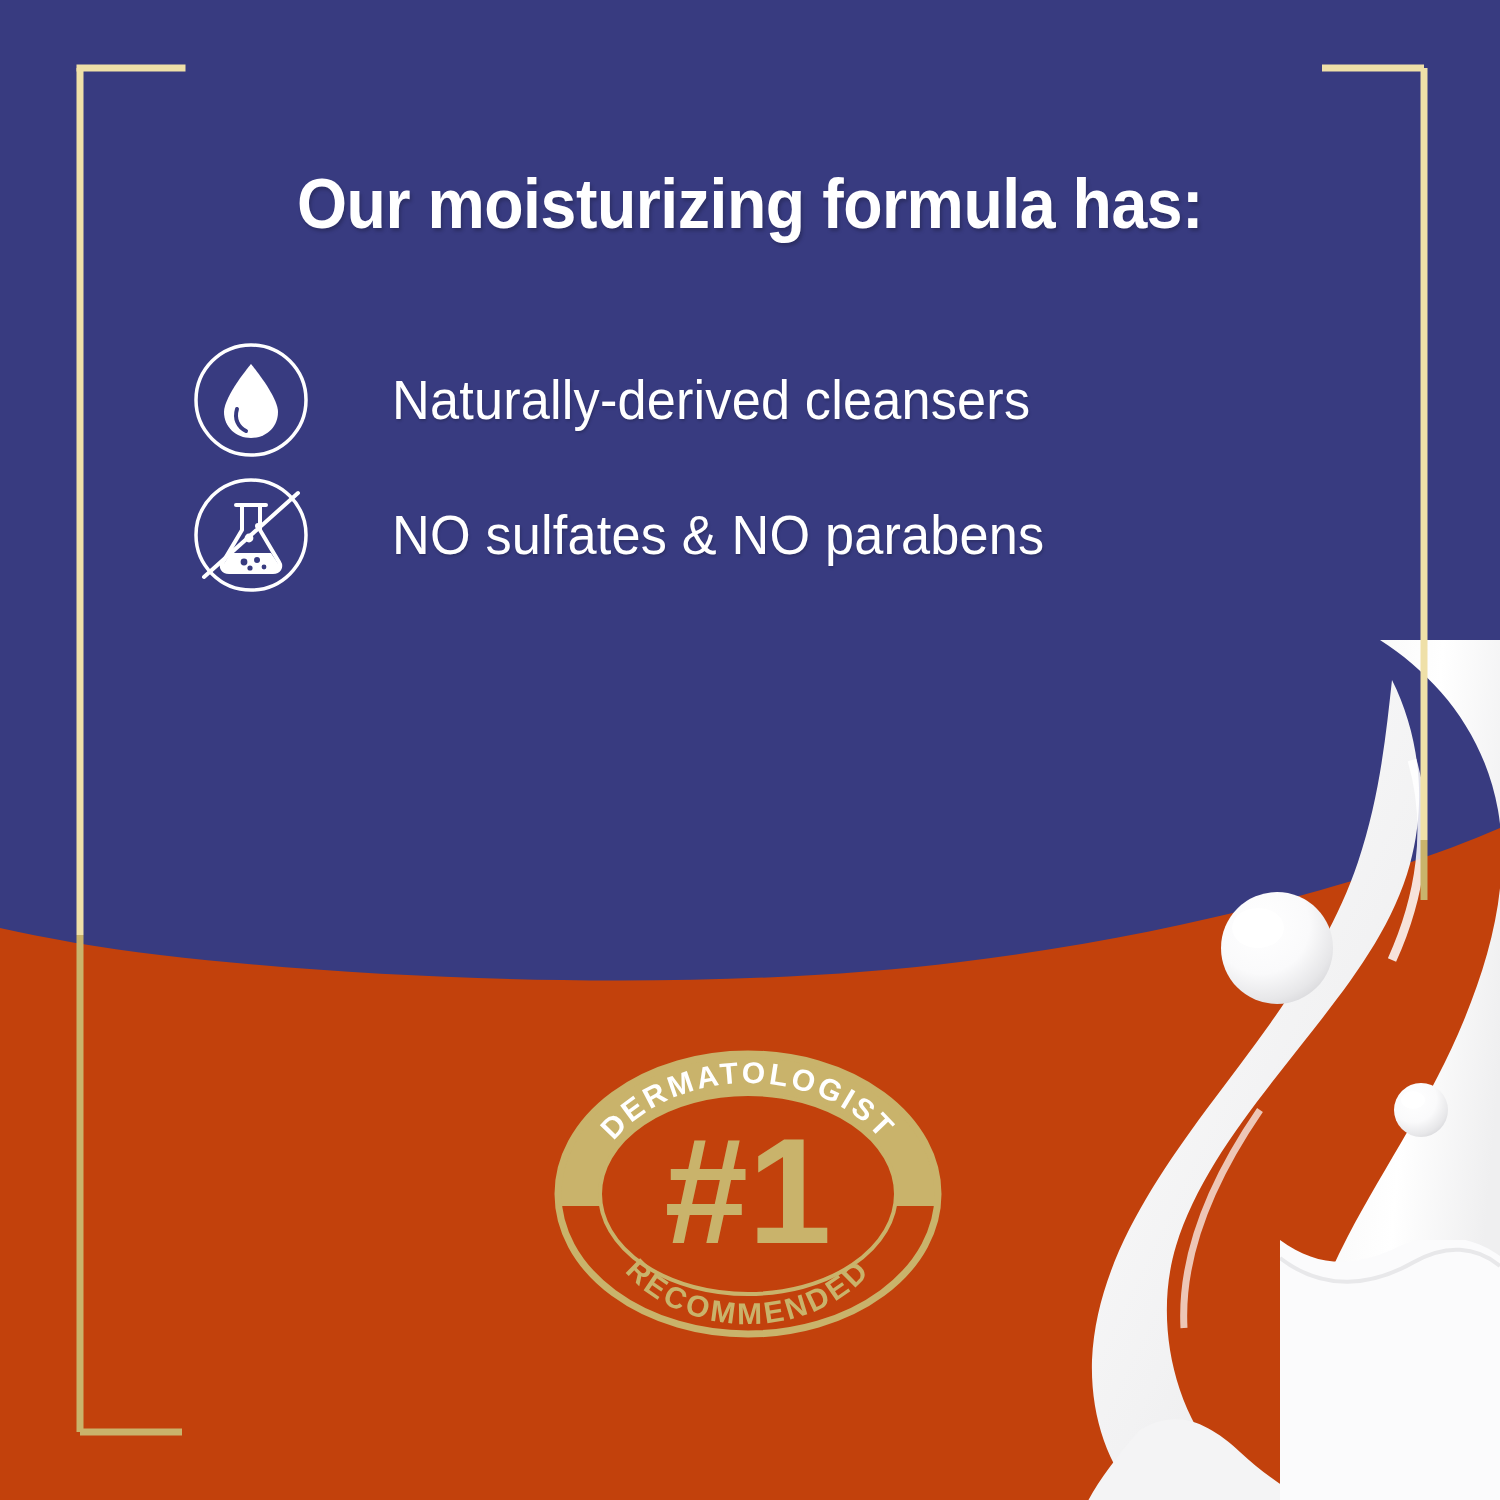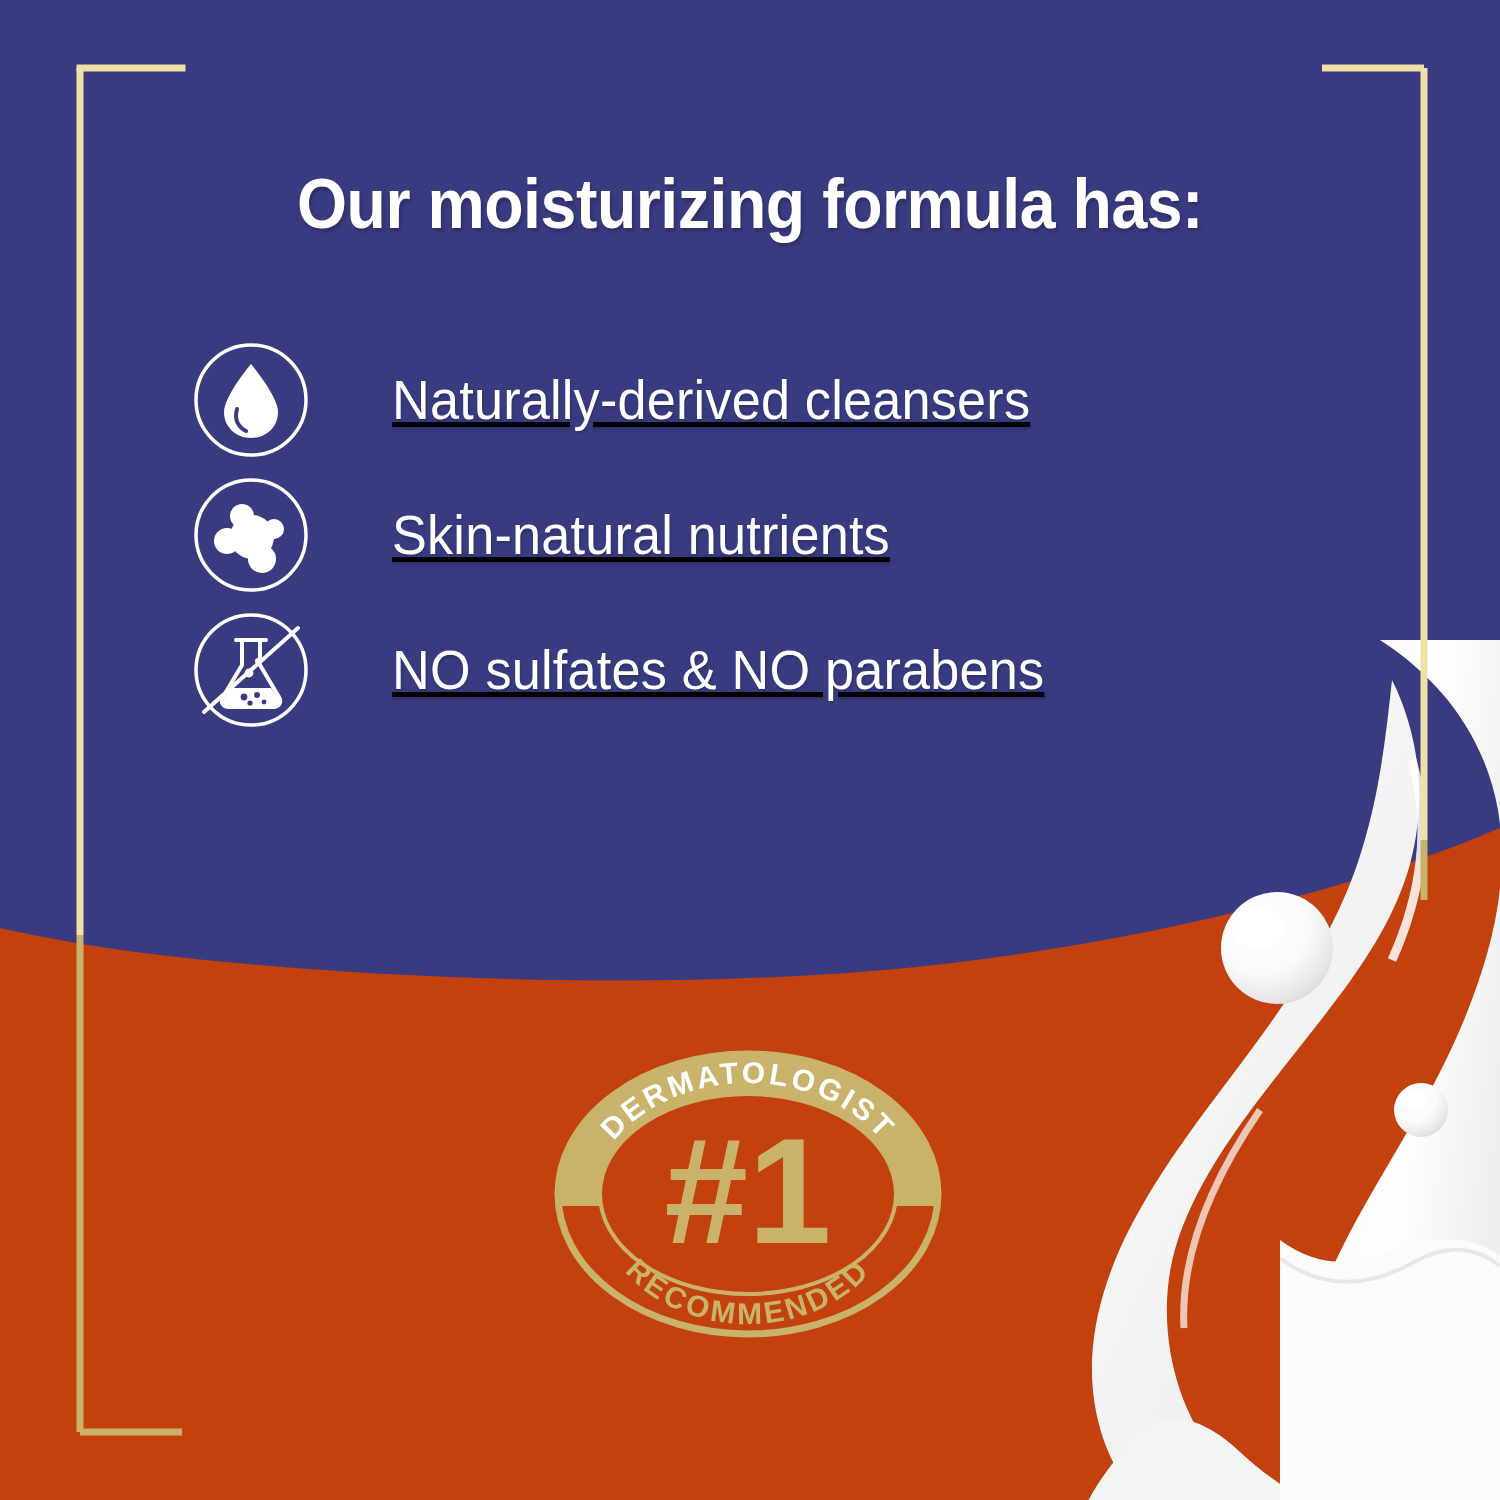--- a/index.html
+++ b/index.html
@@ -57,21 +57,20 @@
   .benefits {
     position: absolute;
     left: 190px;
     top: 332px;
     width: 1120px;
   }
   .benefit-row {
     display: flex;
     align-items: center;
     height: 135px;
-    text-decoration: underline;
   }
   .benefit-icon {
     width: 122px;
     height: 122px;
     flex: 0 0 122px;
     position: relative;
   }
   .benefit-icon svg { display: block; width: 122px; height: 122px; }
   .benefit-label {
     margin-left: 80px;
@@ -141,35 +140,20 @@
                    C61 25 88 57 88 73
                    C88 88 76 99 61 99
                    C46 99 34 88 34 73
                    C34 57 61 25 61 25 Z" fill="#ffffff"></path>
           <path d="M47 70 C44 80 48 88 56 92" fill="none" stroke="#383B80" stroke-width="4" stroke-linecap="round"></path>
         </svg>
       </span>
       <span class="benefit-label">Naturally-derived cleansers</span>
     </div>
 
-    <div class="benefit-row">
-      <span class="benefit-icon">
-        <svg viewBox="0 0 122 122" aria-hidden="true">
-          <circle cx="61" cy="61" r="55" fill="none" stroke="#ffffff" stroke-width="3.5"></circle>
-          <g fill="#ffffff">
-            <circle cx="62" cy="63" r="22"></circle>
-            <circle cx="52" cy="42" r="12"></circle>
-            <circle cx="84" cy="55" r="10"></circle>
-            <circle cx="37" cy="67" r="13"></circle>
-            <circle cx="72" cy="85" r="14"></circle>
-          </g>
-        </svg>
-      </span>
-      <span class="benefit-label">Skin-natural nutrients</span>
-    </div>
 
 
     <div class="benefit-row">
       <span class="benefit-icon">
         <svg viewBox="0 0 122 122" aria-hidden="true">
           <circle cx="61" cy="61" r="55" fill="none" stroke="#ffffff" stroke-width="3.5"></circle>
           <g fill="none" stroke="#ffffff" stroke-width="4" stroke-linejoin="round" stroke-linecap="round">
             <path d="M46 31 L76 31"></path>
             <path d="M52 32 L52 56 L33 88 C30 93 33 98 39 98 L83 98 C89 98 92 93 89 88 L70 56 L70 32"></path>
           </g>

